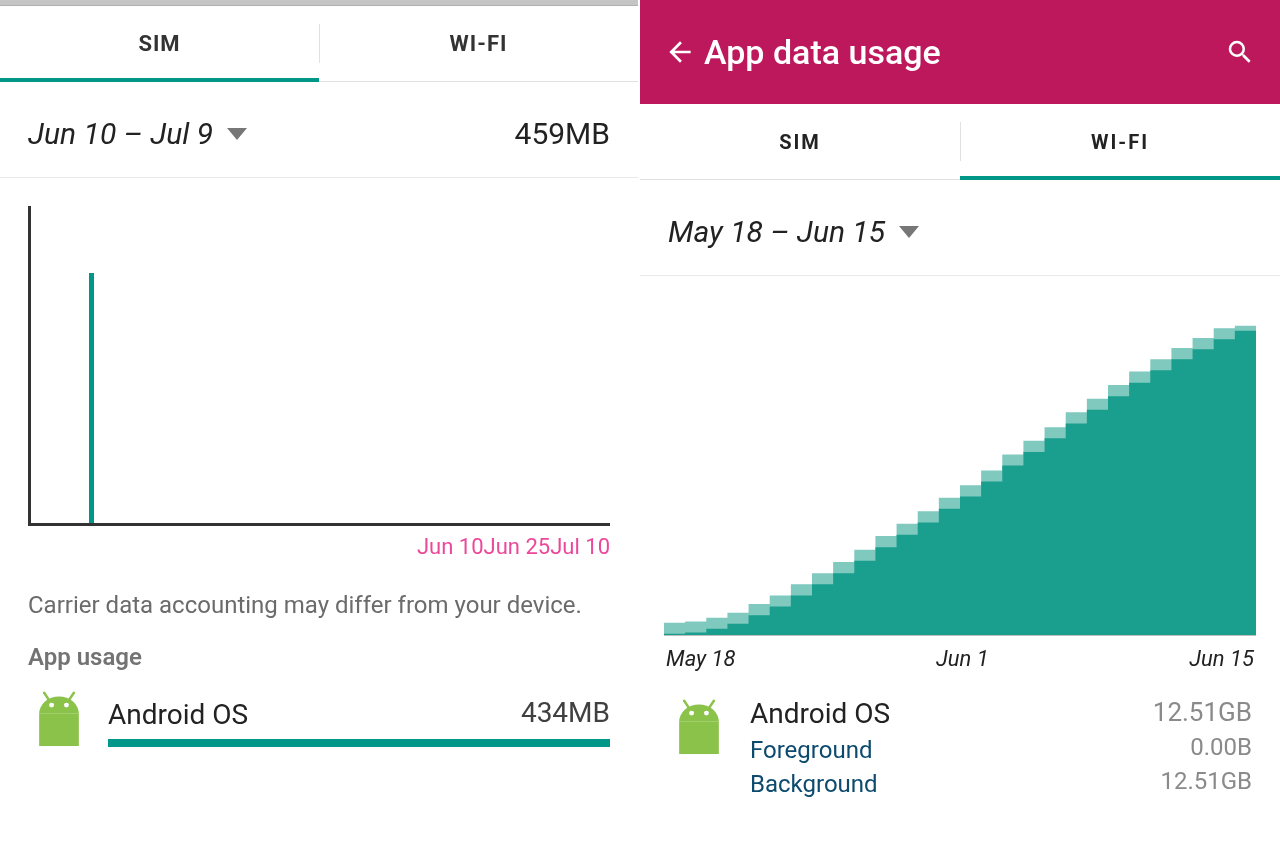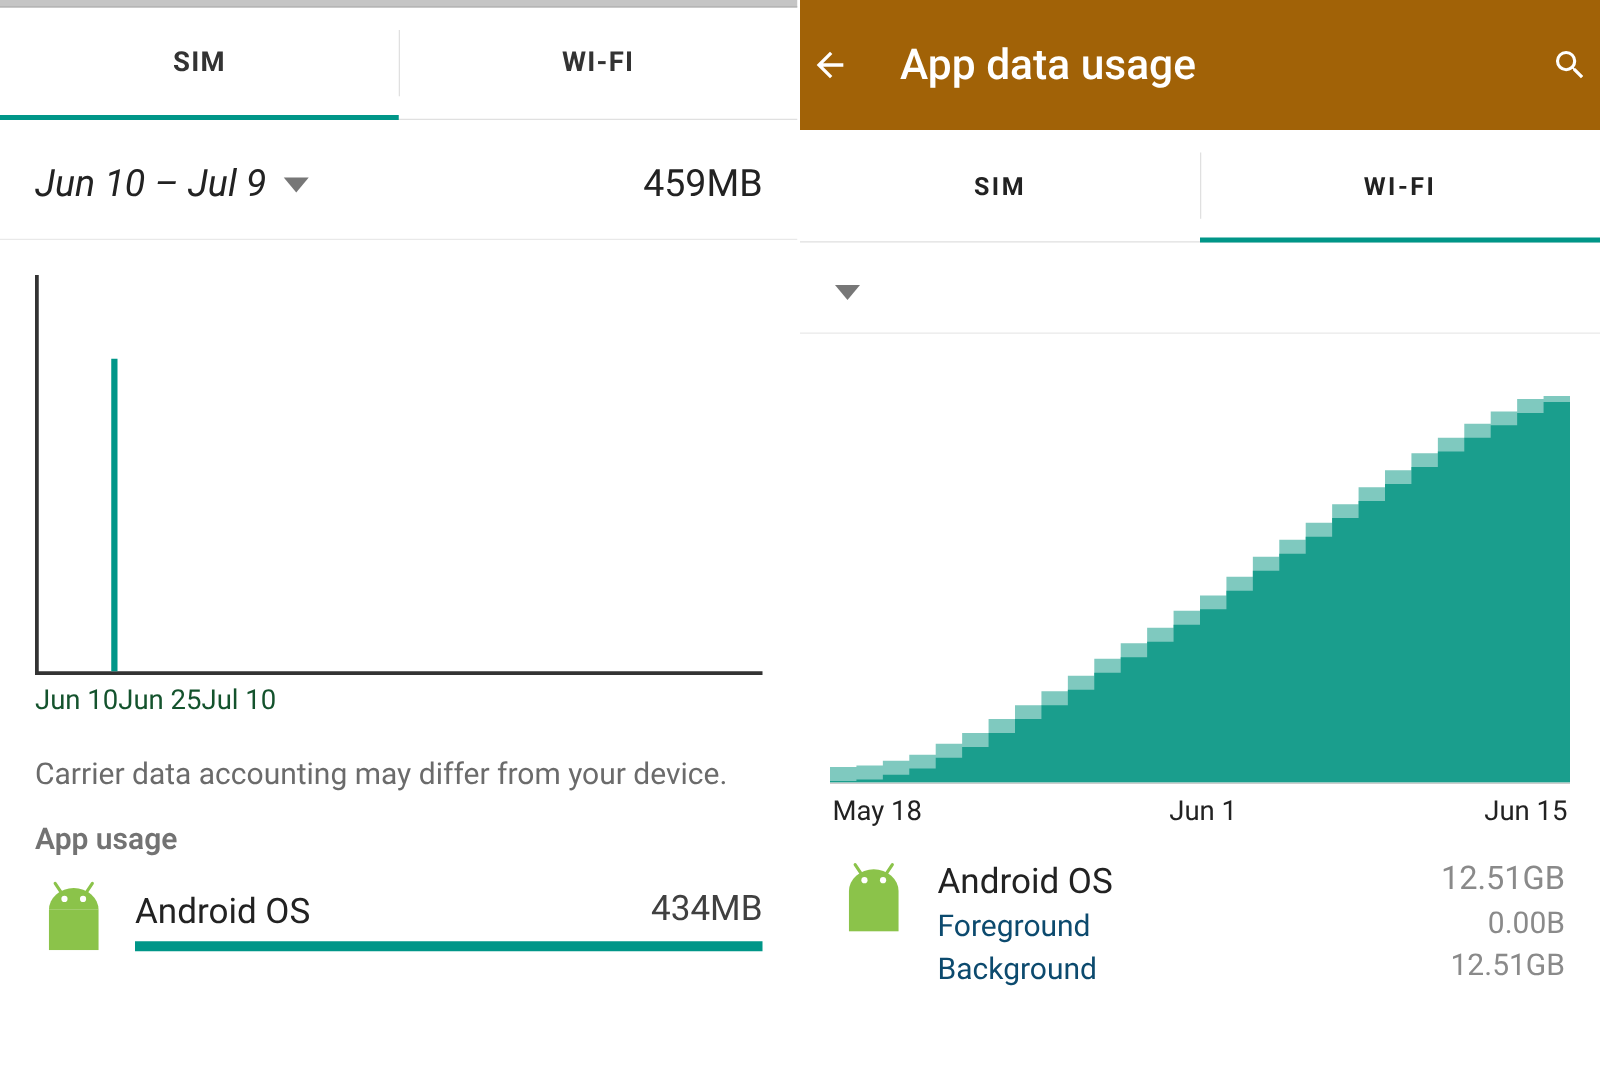--- a/index.html
+++ b/index.html
@@ -16,21 +16,21 @@
     height: 860px;
     background: #fff;
     position: relative;
     overflow: hidden;
   }
   .panel.left { border-right: 2px solid #fff; }
   
   .top-edge { height: 6px; background: #c5c5c5; border-bottom: 1px solid #b0b0b0; }
 
   
-  .tabs { display: flex; height: 90px; border-bottom: 1px solid #e0e0e0; }
+  .tabs { display: flex; height: 76px; border-bottom: 1px solid #e0e0e0; }
   .tab {
     flex: 1;
     display: flex;
     align-items: center;
     justify-content: center;
     font-size: 22px;
     font-weight: 700;
     letter-spacing: 1px;
     color: #333;
     position: relative;
@@ -88,23 +88,23 @@
     position: relative;
   }
   .spike {
     position: absolute;
     bottom: 0;
     width: 5px;
     background: #009688;
   }
   .xlabels {
     display: flex;
-    justify-content: flex-start;
+    justify-content: flex-end;
     font-size: 22px;
-    color: #14532d;
+    color: #ec4899;
     margin-top: 8px;
   }
   .note {
     font-size: 24px;
     color: #6b6b6b;
     padding: 22px 28px 18px 28px;
   }
   .section-title {
     font-size: 24px;
     font-weight: 600;
@@ -141,26 +141,26 @@
     font-size: 28px;
     color: #404040;
     margin-left: auto;
     padding-left: 12px;
   }
   .app-row-left .app-value { align-self: flex-start; margin-top: -2px; }
 
   
   .appbar {
     height: 104px;
-    background: #a16207;
+    background: #be185d;
     color: #fff;
     display: flex;
     align-items: center;
-    padding: 0 4px;
-    gap: 36px;
+    padding: 0 20px;
+    gap: 4px;
   }
   .appbar .title {
     font-size: 34px;
     font-weight: 500;
     flex: 1;
   }
   .icon-btn { width: 40px; height: 40px; display: flex; align-items: center; justify-content: center; }
   .icon-btn svg { fill: #fff; }
 
   .tabs.right .tab { font-size: 20px; font-weight: 700; letter-spacing: 2px; color: #222; }
@@ -170,21 +170,21 @@
     margin: 30px 24px 0 24px;
   }
   .chart-right {
     height: 330px;
     position: relative;
     border-bottom: 1px solid #bdbdbd;
   }
   .chart-right svg { width:100%; height:100%; display:block; }
   .xlabels-right {
     display: flex; justify-content: space-between;
-    font-size: 22px; color: #222; margin: 10px 2px 0 2px;
+    font-size: 22px; color: #222; margin: 10px 2px 0 2px; font-style: italic;
   }
 
   
   .app-summary {
     display: flex;
     gap: 20px;
     padding: 26px 28px 0 28px;
   }
   .app-summary .cols {
     flex: 1;
@@ -279,20 +279,21 @@
     <div class="tab">
       <span>SIM</span>
     </div>
     <div class="tab active">
       <span>WI-FI</span>
     </div>
   </div>
 
   <div class="period-row no-total">
     <div class="period">
+      <span>May 18 – Jun 15</span>
       <span class="caret-down"></span>
     </div>
   </div>
 
   <div class="chart-right-wrap">
     <div class="chart-right">
       <svg id="chart-right" viewBox="0 0 600 330" preserveAspectRatio="none">
           <path d="M 0 330 L 0 317.592 L 21.428571428571427 317.592 L 21.428571428571427 316.3512 L 42.857142857142854 316.3512 L 42.857142857142854 312.6288 L 64.28571428571428 312.6288 L 64.28571428571428 307.6656 L 85.71428571428571 307.6656 L 85.71428571428571 298.98 L 107.14285714285714 298.98 L 107.14285714285714 290.2944 L 128.57142857142856 290.2944 L 128.57142857142856 279.1272 L 150 279.1272 L 150 267.96 L 171.42857142857142 267.96 L 171.42857142857142 256.7928 L 192.85714285714286 256.7928 L 192.85714285714286 244.38479999999998 L 214.28571428571428 244.38479999999998 L 214.28571428571428 230.736 L 235.71428571428572 230.736 L 235.71428571428572 218.328 L 257.1428571428571 218.328 L 257.1428571428571 205.92000000000002 L 278.57142857142856 205.92000000000002 L 278.57142857142856 192.2712 L 300 192.2712 L 300 179.8632 L 321.42857142857144 179.8632 L 321.42857142857144 164.9736 L 342.85714285714283 164.9736 L 342.85714285714283 148.84320000000002 L 364.2857142857143 148.84320000000002 L 364.2857142857143 135.1944 L 385.7142857142857 135.1944 L 385.7142857142857 121.54560000000001 L 407.14285714285717 121.54560000000001 L 407.14285714285717 106.656 L 428.57142857142856 106.656 L 428.57142857142856 93.00720000000004 L 450 93.00720000000004 L 450 79.35840000000002 L 471.42857142857144 79.35840000000002 L 471.42857142857144 65.70960000000002 L 492.85714285714283 65.70960000000002 L 492.85714285714283 53.301600000000064 L 514.2857142857142 53.301600000000064 L 514.2857142857142 42.13440000000003 L 535.7142857142858 42.13440000000003 L 535.7142857142858 32.20800000000003 L 557.1428571428571 32.20800000000003 L 557.1428571428571 22.281600000000026 L 578.5714285714286 22.281600000000026 L 578.5714285714286 19.80000000000001 L 600 19.80000000000001 L 600 19.80000000000001 L 600 19.80000000000001 L 600 330 Z" fill="#7fc9bf"></path>
           <path d="M 0 330 L 0 328.7592 L 21.428571428571427 328.7592 L 21.428571428571427 327.5184 L 42.857142857142854 327.5184 L 42.857142857142854 323.796 L 64.28571428571428 323.796 L 64.28571428571428 318.8328 L 85.71428571428571 318.8328 L 85.71428571428571 310.1472 L 107.14285714285714 310.1472 L 107.14285714285714 301.4616 L 128.57142857142856 301.4616 L 128.57142857142856 290.2944 L 150 290.2944 L 150 279.1272 L 171.42857142857142 279.1272 L 171.42857142857142 267.96 L 192.85714285714286 267.96 L 192.85714285714286 255.55200000000002 L 214.28571428571428 255.55200000000002 L 214.28571428571428 241.90320000000003 L 235.71428571428572 241.90320000000003 L 235.71428571428572 229.4952 L 257.1428571428571 229.4952 L 257.1428571428571 217.0872 L 278.57142857142856 217.0872 L 278.57142857142856 203.4384 L 300 203.4384 L 300 191.03040000000001 L 321.42857142857144 191.03040000000001 L 321.42857142857144 176.1408 L 342.85714285714283 176.1408 L 342.85714285714283 160.01040000000003 L 364.2857142857143 160.01040000000003 L 364.2857142857143 146.36159999999998 L 385.7142857142857 146.36159999999998 L 385.7142857142857 132.71280000000002 L 407.14285714285717 132.71280000000002 L 407.14285714285717 117.82319999999999 L 428.57142857142856 117.82319999999999 L 428.57142857142856 104.17440000000002 L 450 104.17440000000002 L 450 90.5256 L 471.42857142857144 90.5256 L 471.42857142857144 76.87680000000003 L 492.85714285714283 76.87680000000003 L 492.85714285714283 64.46879999999999 L 514.2857142857142 64.46879999999999 L 514.2857142857142 53.30160000000001 L 535.7142857142858 53.30160000000001 L 535.7142857142858 43.37520000000001 L 557.1428571428571 43.37520000000001 L 557.1428571428571 33.448800000000006 L 578.5714285714286 33.448800000000006 L 578.5714285714286 24.763199999999983 L 600 24.763199999999983 L 600 19.80000000000001 L 600 19.80000000000001 L 600 330 Z" fill="#1a9e8d"></path>
         </svg>

